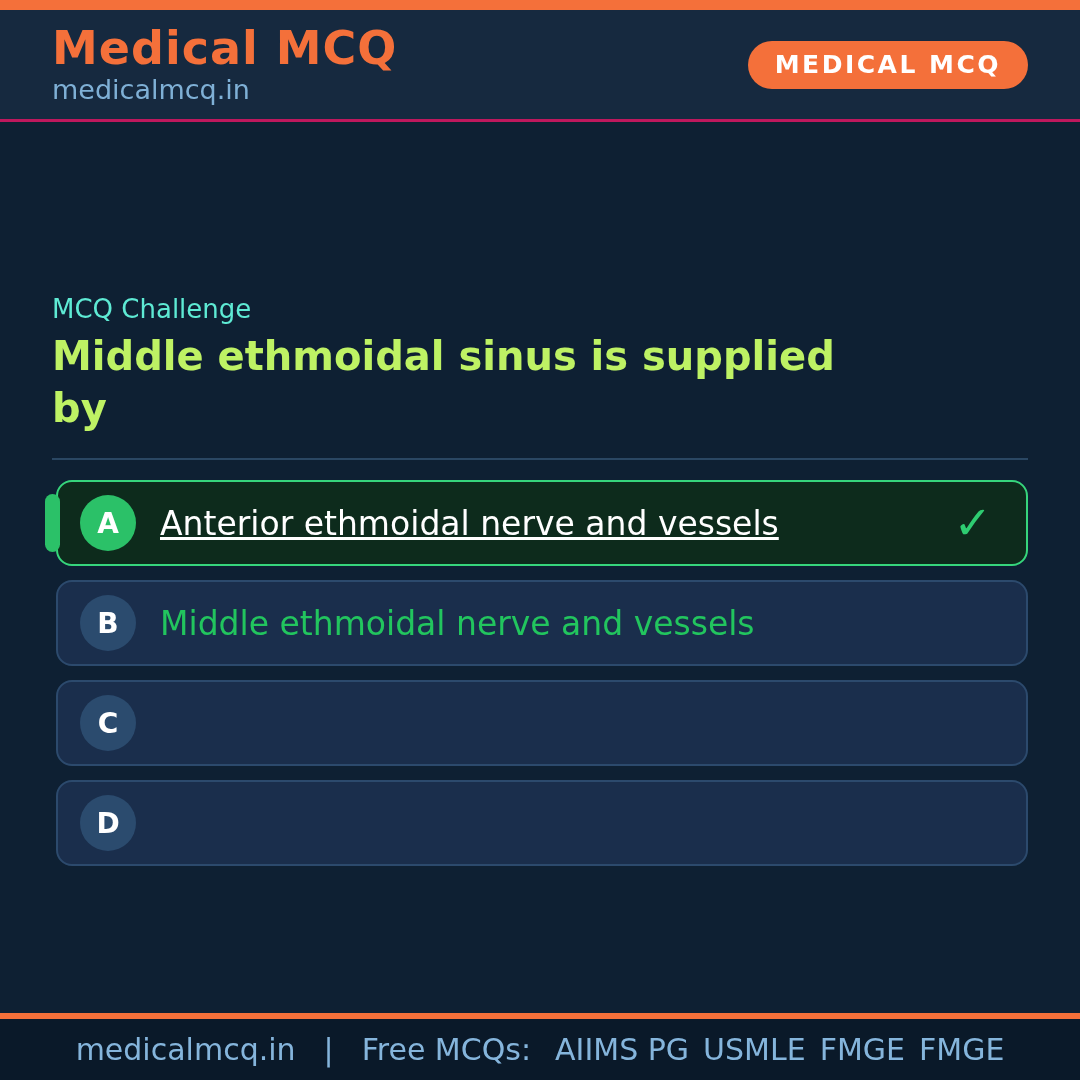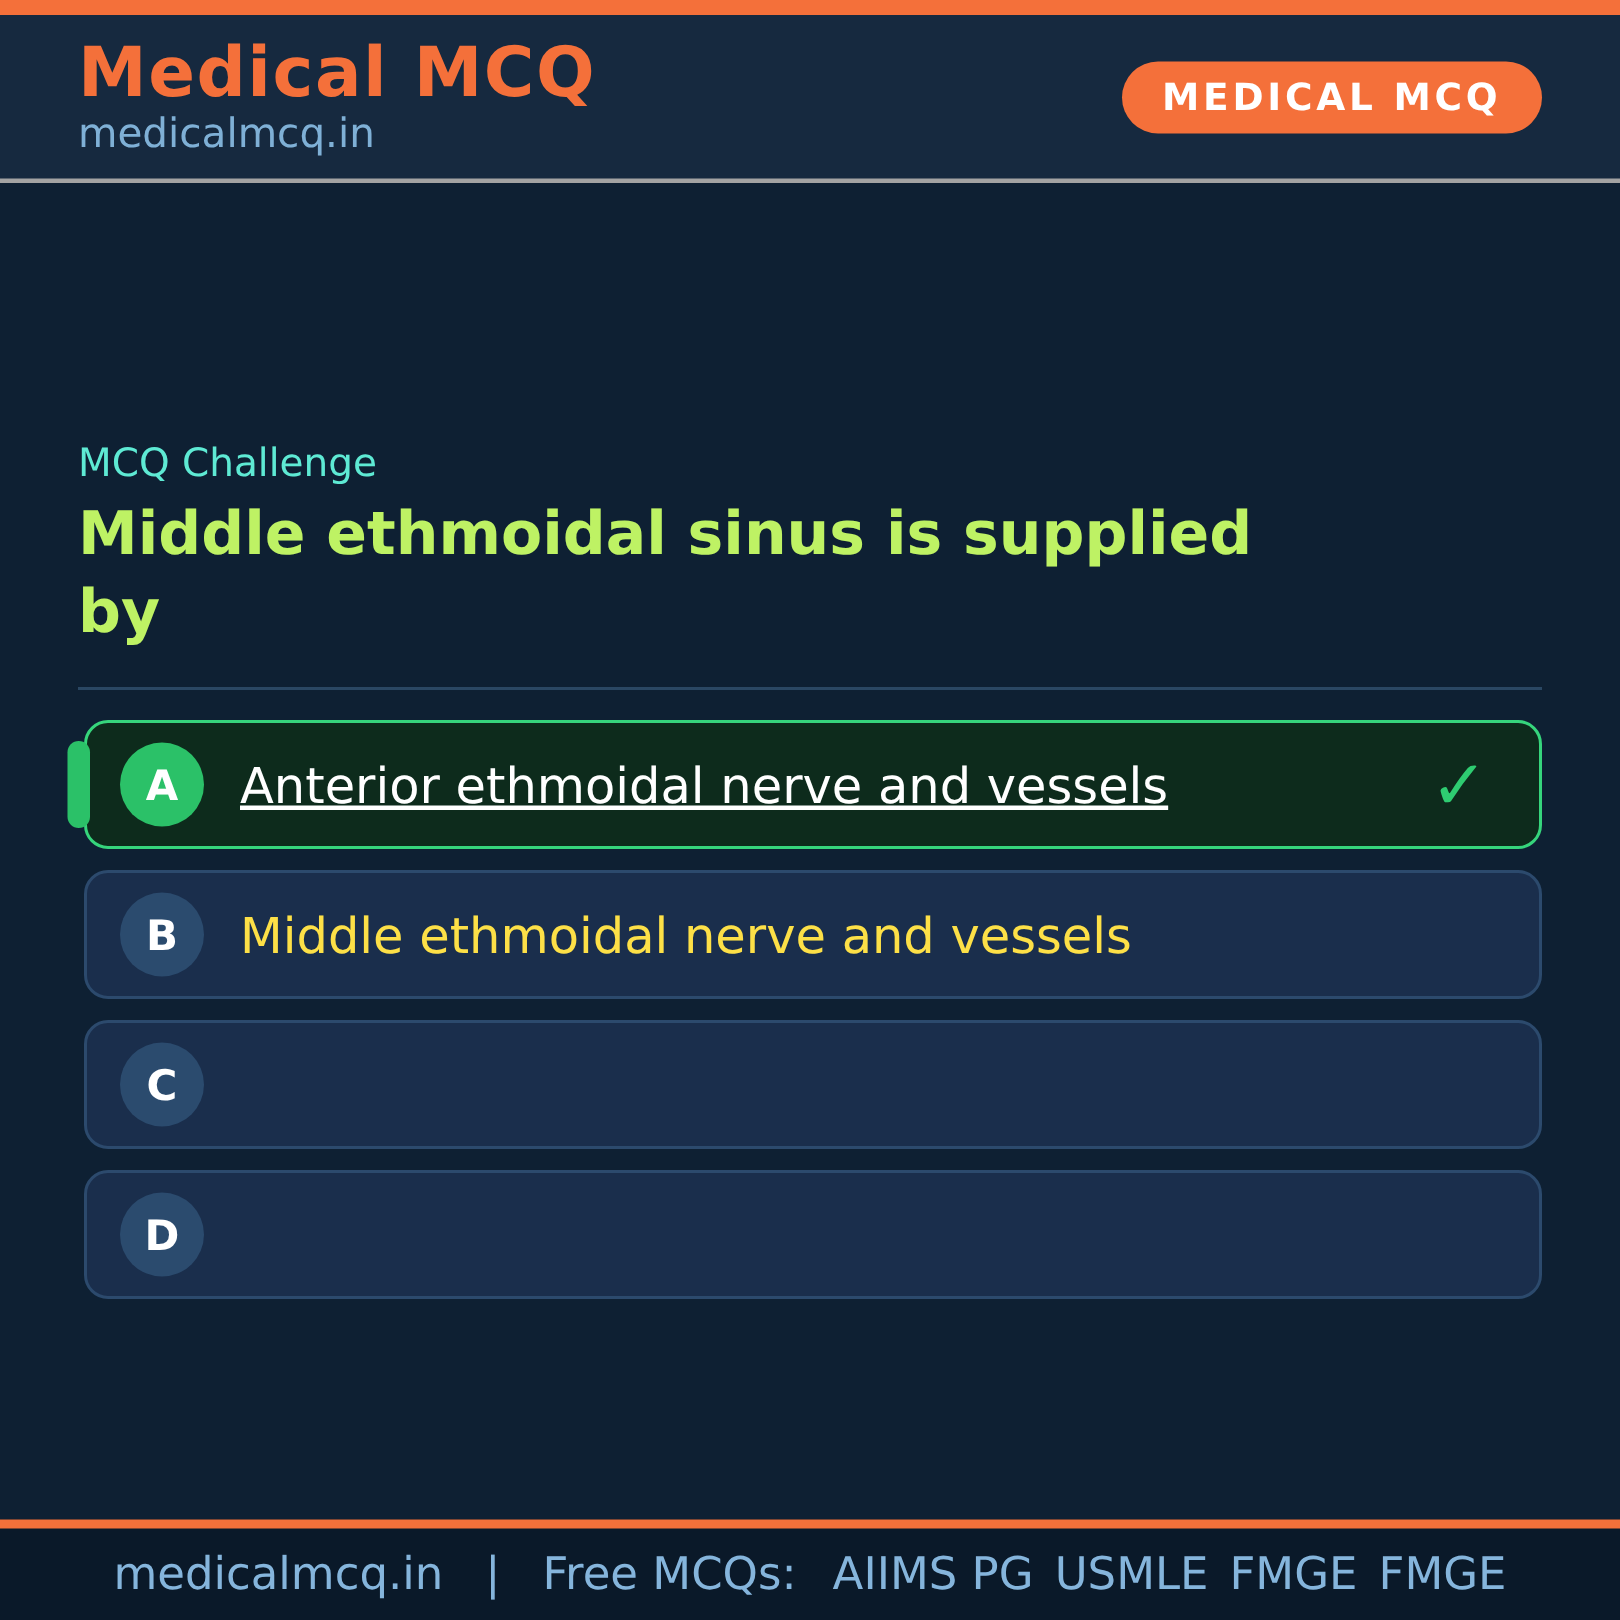--- a/index.html
+++ b/index.html
@@ -10,21 +10,21 @@
     overflow: hidden;
     position: relative;
   }
   
   .top-strip { height: 10px; width: 100%; }
 
   
   .header {
     height: 112px;
     background: #16293F;
-    border-bottom: 3px solid #a3a3a3;
+    border-bottom: 3px solid #be185d;
     display: flex;
     align-items: center;
     justify-content: space-between;
     padding: 0 52px;
   }
   .brand-name {
     font-size: 46px;
     font-weight: bold;
     letter-spacing: 1px;
     line-height: 1.05;
@@ -84,21 +84,21 @@
     font-size: 28px;
     font-weight: bold;
     display: flex;
     align-items: center;
     justify-content: center;
     flex: 0 0 auto;
   }
   .option .opt-text {
     margin-left: 24px;
     font-size: 33px;
-    color: #fde047;
+    color: #22c55e;
   }
   .option.correct {
     background: #0D2B1C;
     border: 2px solid #36D57C;
   }
   .option.correct .opt-text { color: #ffffff; text-decoration: underline; }
   .option.correct .letter { background: #2BC168; }
   .accent-bar {
     position: absolute;
     left: -13px;

